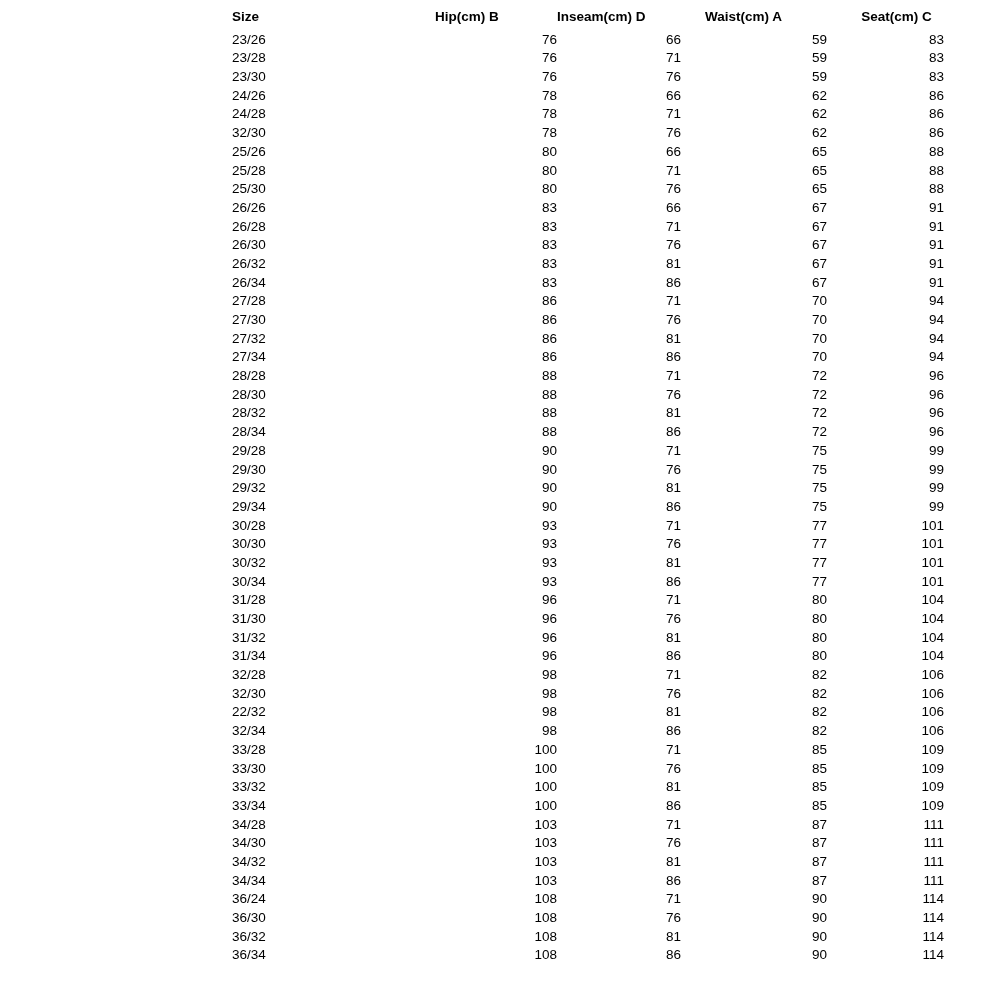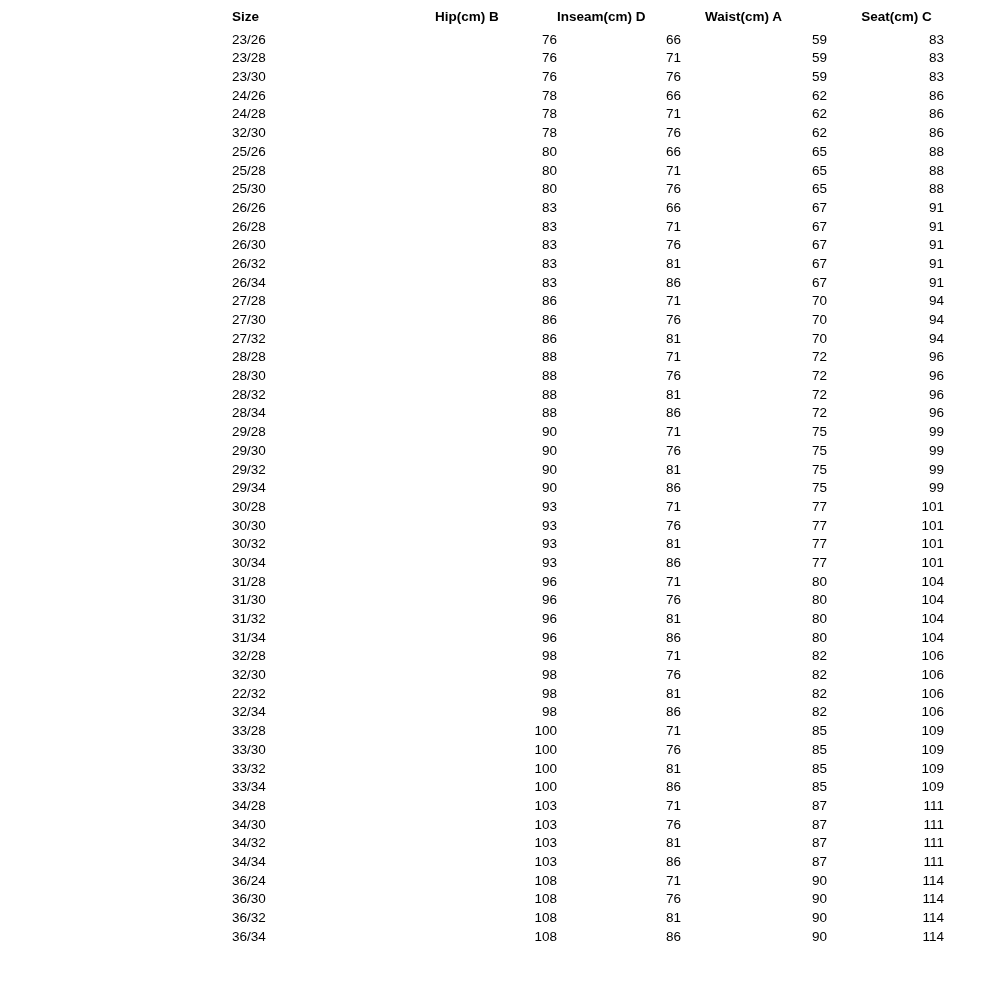--- a/index.html
+++ b/index.html
@@ -199,20 +199,27 @@
           <td class="col-seat">94</td>
         </tr>
         <tr>
           <td class="col-size">27/32</td>
           <td class="col-hip">86</td>
           <td class="col-inseam">81</td>
           <td class="col-waist">70</td>
           <td class="col-seat">94</td>
         </tr>
         <tr>
+          <td class="col-size">27/34</td>
+          <td class="col-hip">86</td>
+          <td class="col-inseam">86</td>
+          <td class="col-waist">70</td>
+          <td class="col-seat">94</td>
+        </tr>
+        <tr>
           <td class="col-size">28/28</td>
           <td class="col-hip">88</td>
           <td class="col-inseam">71</td>
           <td class="col-waist">72</td>
           <td class="col-seat">96</td>
         </tr>
         <tr>
           <td class="col-size">28/30</td>
           <td class="col-hip">88</td>
           <td class="col-inseam">76</td>

